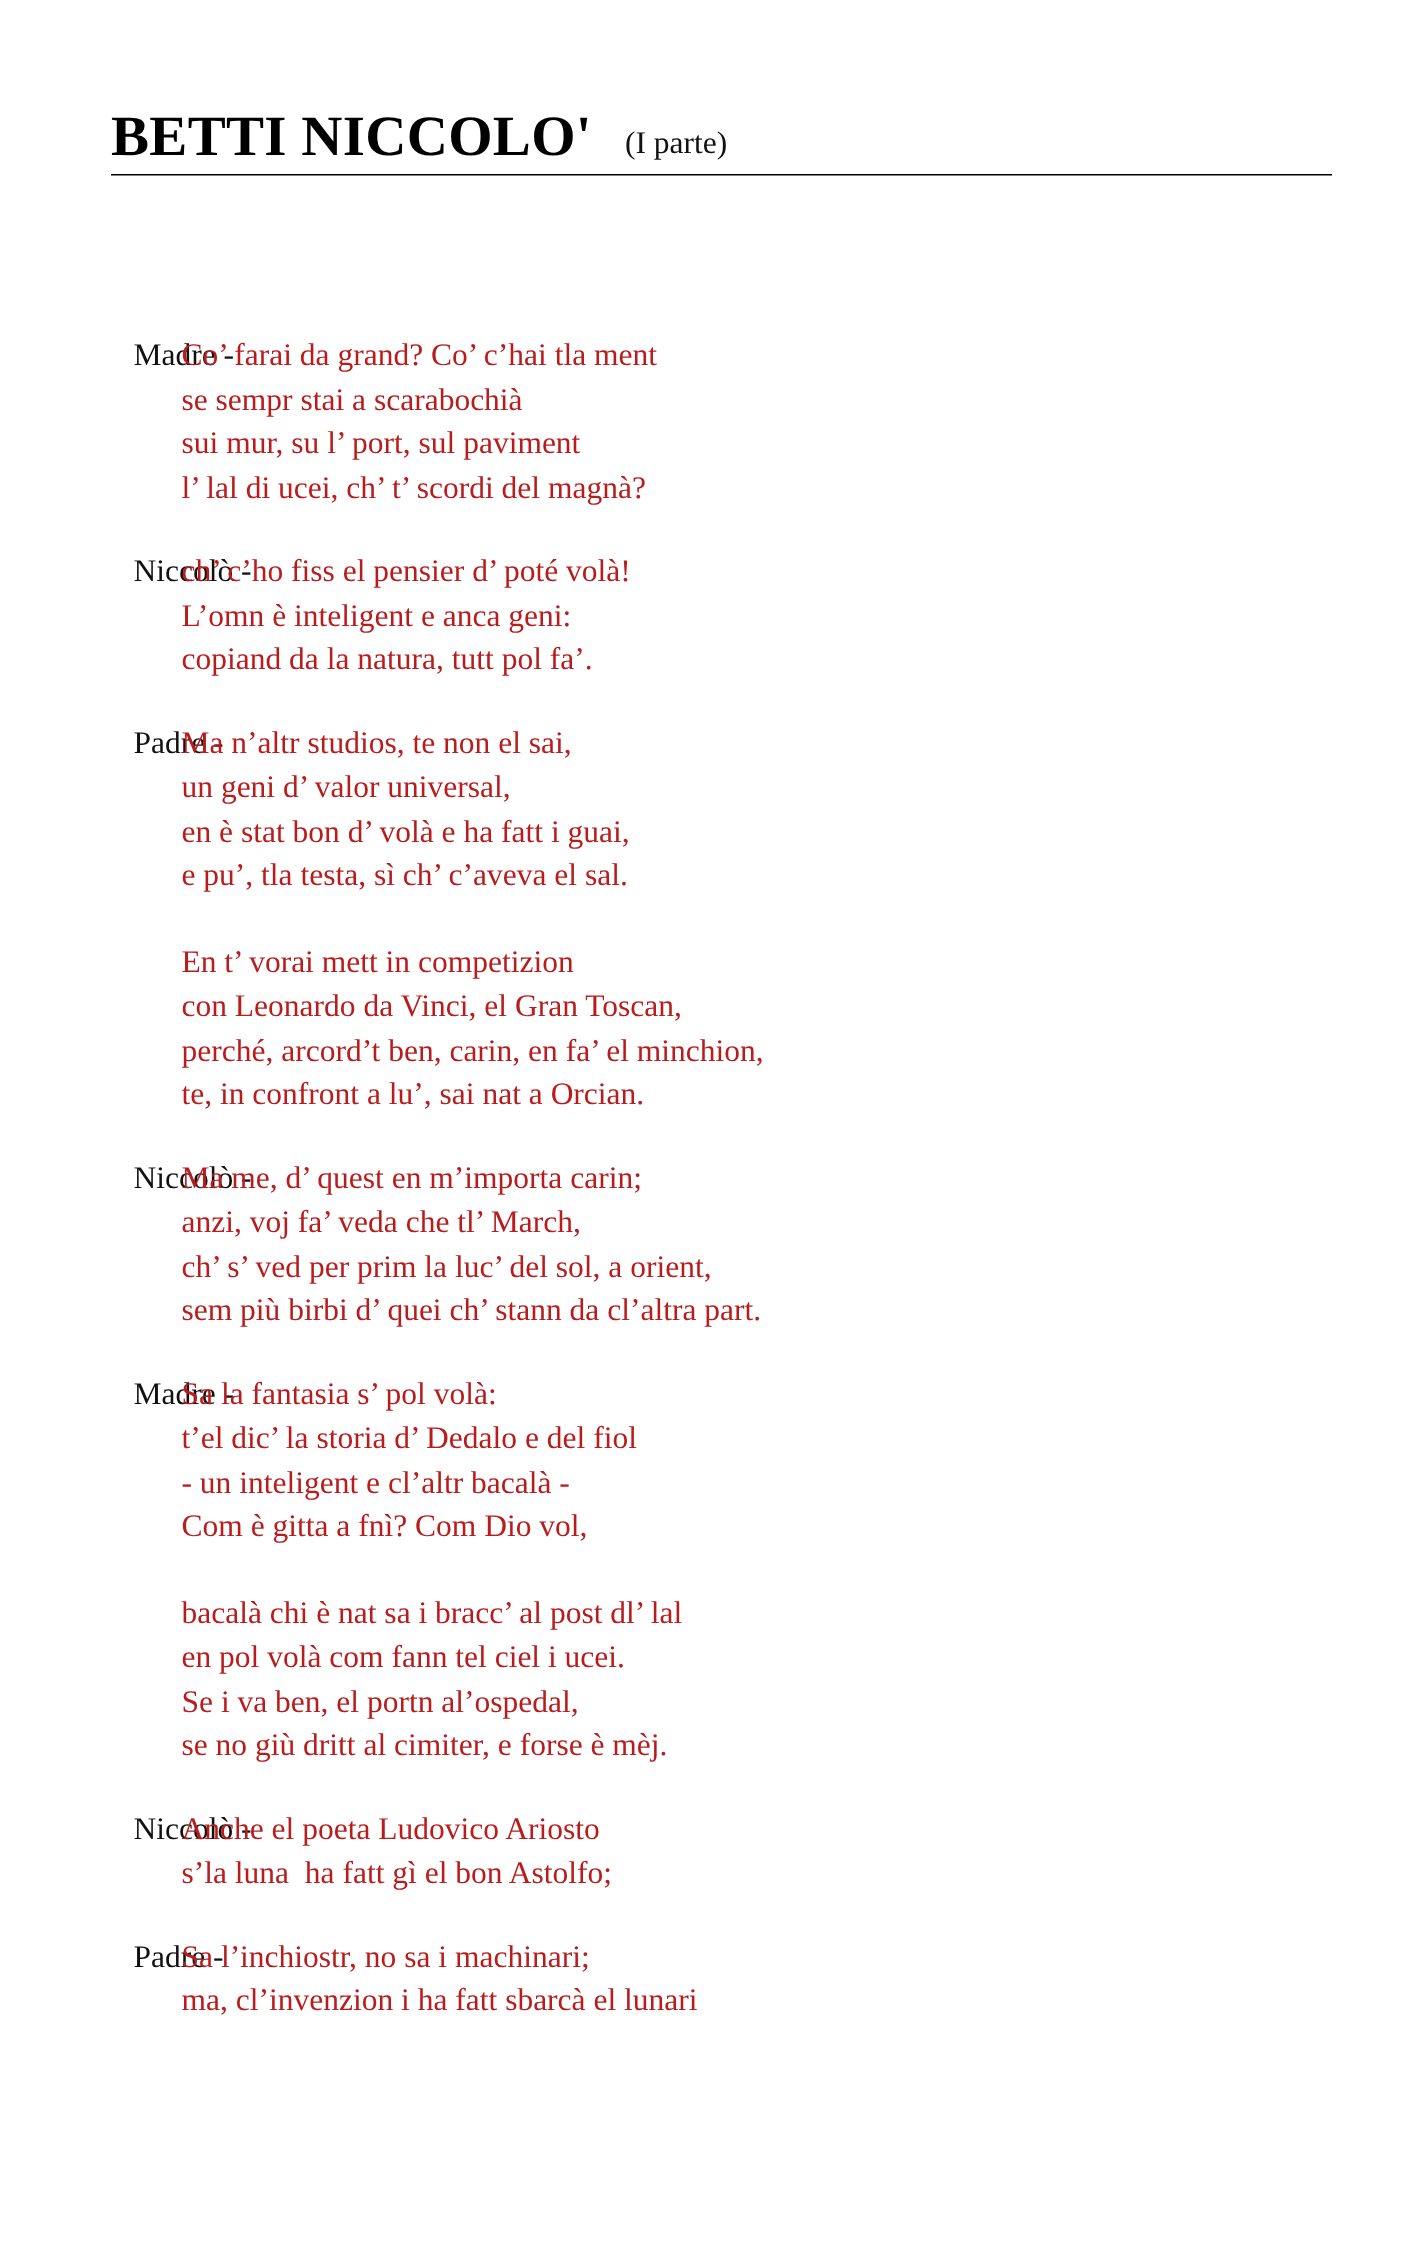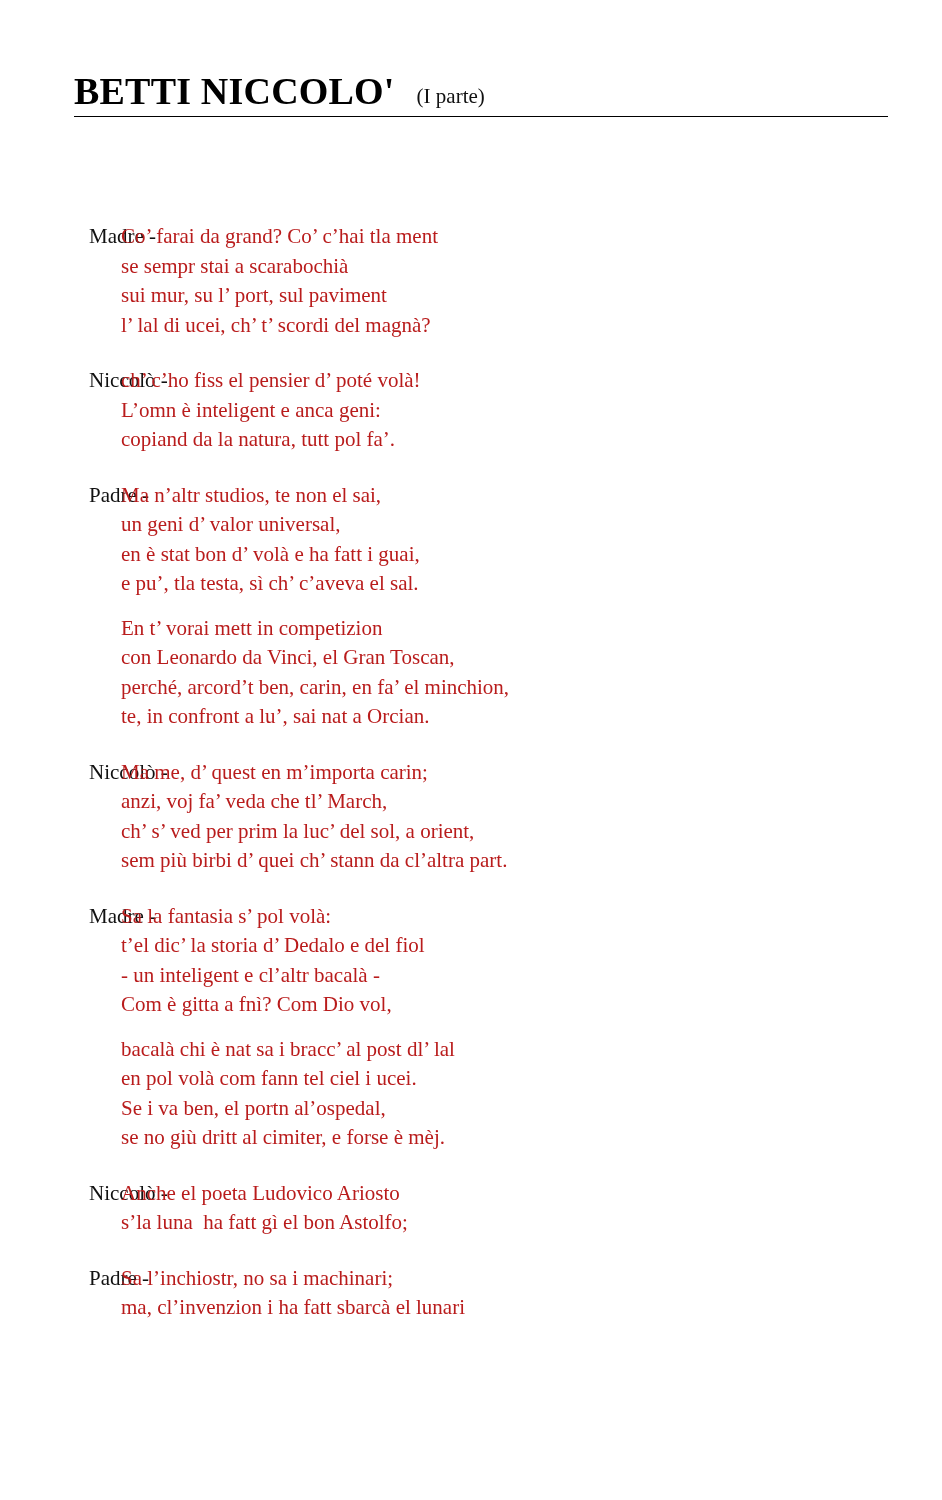--- a/index.html
+++ b/index.html
@@ -84,21 +84,21 @@
   .lines {
     flex: 1 1 auto;
     font-size: 21px;
     line-height: 29.5px;
     color: #b91c1c;
   }
   .line {
     white-space: pre;
   }
   .stanza + .stanza {
-    margin-top: 15px;
+    margin-top: 28px;
   }
 </style>
 </head>
 <body>
 
 <div class="page">
 
   <div class="title-block">
     <div class="title-line">
       <span class="doc-title">BETTI NICCOLO'</span>

